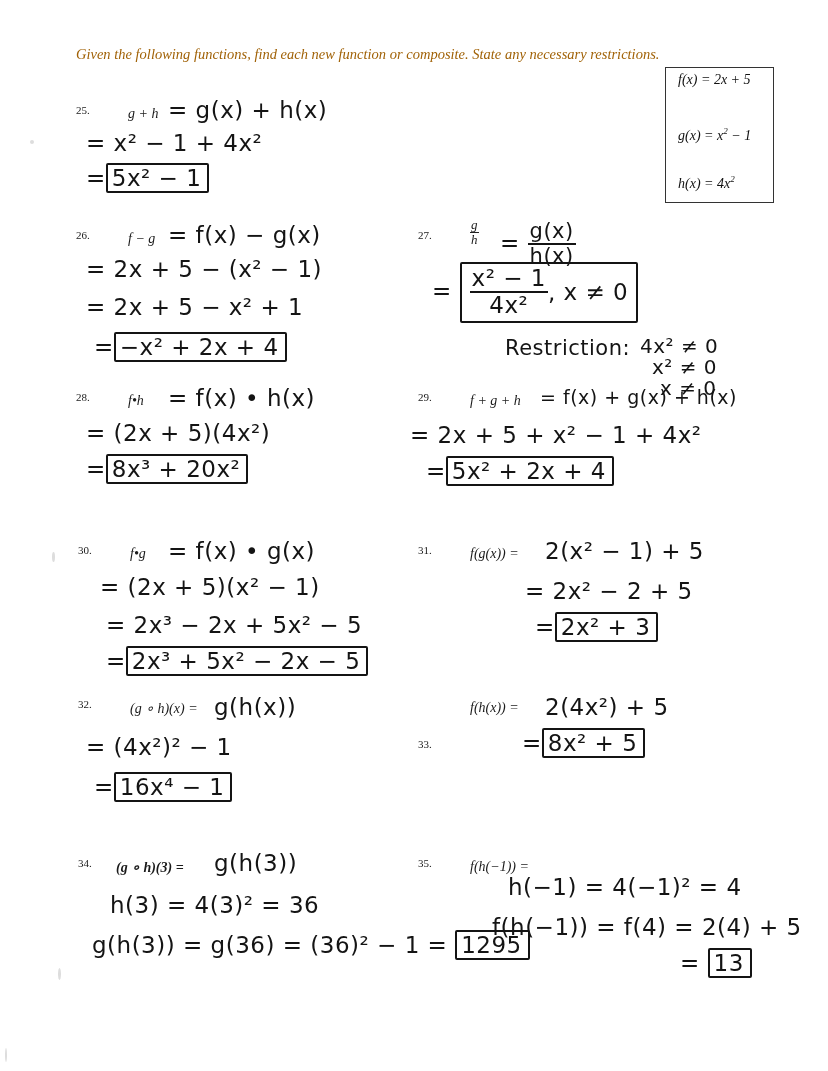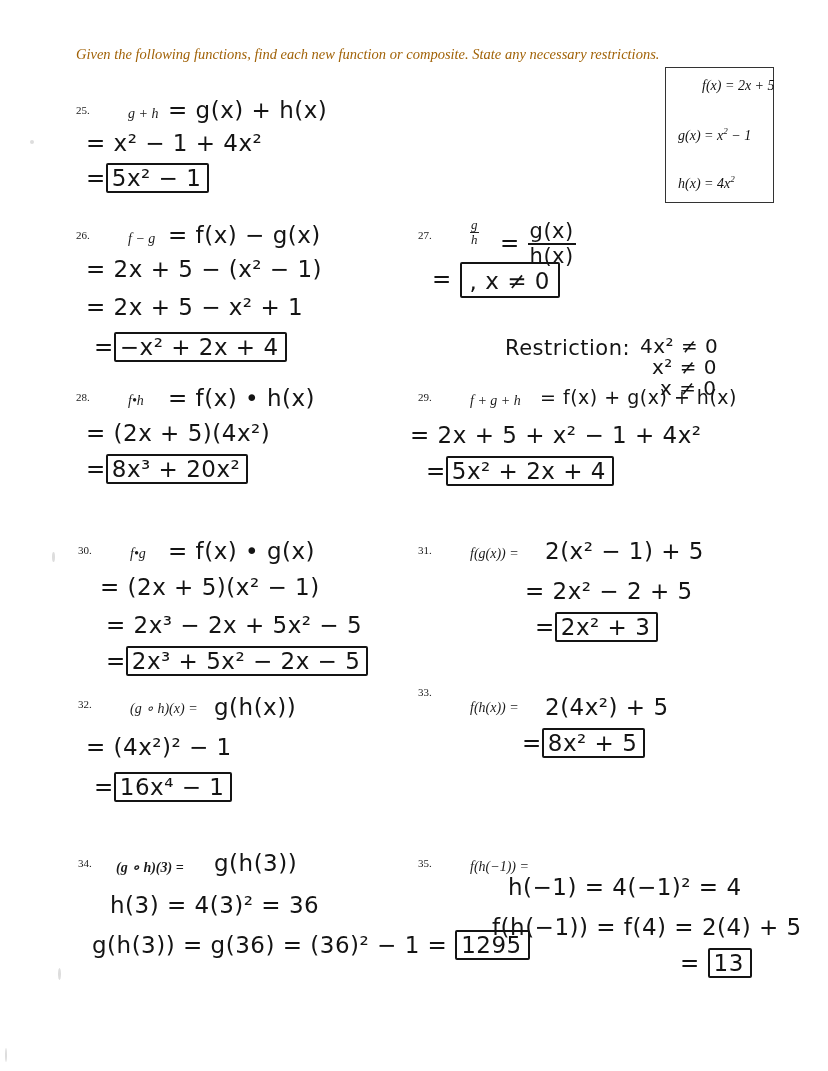--- a/index.html
+++ b/index.html
@@ -48,21 +48,21 @@
   .speck { position: absolute; background: #ddd; border-radius: 50%; }
 </style>
 </head>
 <body>
 
 <div>
 
   <div class="instructions">Given the following functions, find each new function or composite.  State any necessary restrictions.</div>
 
   <div class="given-box">
-    <div class="fn" style="top:10px;margin-left:24px;">f(x) = 2x + 5</div>
+    <div class="fn" style="top:4px;">f(x) = 2x + 5</div>
     <div class="fn" style="top:58px;"><span>g(x) = x</span><sup>2</sup><span> − 1</span></div>
     <div class="fn" style="top:106px;"><span>h(x) = 4x</span><sup>2</sup></div>
   </div>
 
   <div>
     <div class="pnum" style="left:76px; top:104px;">25.</div>
     <div class="plabel" style="left:128px; top:106px;">g + h</div>
     <div class="hw" style="left:168px; top:97px;">= g(x) + h(x)</div>
     <div class="hw" style="left:86px; top:130px;">= x² − 1 + 4x²</div>
     <div class="hw" style="left:86px; top:165px;"><span>=</span><span class="boxed">5x² − 1</span></div>
@@ -82,21 +82,21 @@
     <div class="plabel" style="left:470px; top:218px;">
       <span class="small-frac"><span class="num">g</span><span class="den">h</span></span>
     </div>
     <div class="hw" style="left:500px; top:220px;">
       <span>=</span>
       <span class="frac" style="font-size:21px;"><span class="num">g(x)</span><span class="den">h(x)</span></span>
     </div>
     <div class="hw" style="left:432px; top:262px;">
       <span>=</span>
       <span class="boxed" style="display:inline-block; padding:2px 8px;">
-        <span style="vertical-align:middle;">, x ≠ 0</span>
+        <span class="frac"><span class="num">x² − 1</span><span class="den">4x²</span></span><span style="vertical-align:middle;">, x ≠ 0</span>
       </span>
     </div>
     <div class="hw" style="left:505px; top:336px; font-size:21px;">Restriction:</div>
     <div class="hw" style="left:640px; top:334px; font-size:20px;">4x² ≠ 0</div>
     <div class="hw" style="left:652px; top:355px; font-size:20px;">x² ≠ 0</div>
     <div class="hw" style="left:660px; top:376px; font-size:20px;text-align:center;">x ≠ 0</div>
   </div>
 
   <div>
     <div class="pnum" style="left:76px; top:391px;">28.</div>
@@ -133,21 +133,21 @@
 
   <div>
     <div class="pnum" style="left:78px; top:698px;">32.</div>
     <div class="plabel" style="left:130px; top:700px;">(g ∘ h)(x) =</div>
     <div class="hw" style="left:214px; top:694px;">g(h(x))</div>
     <div class="hw" style="left:86px; top:734px;">= (4x²)² − 1</div>
     <div class="hw" style="left:94px; top:774px;"><span>=</span><span class="boxed">16x⁴ − 1</span></div>
   </div>
 
   <div>
-    <div class="pnum" style="left:418px; top:686px;font-family:Liberation Serif, serif;">33.</div>
+    <div class="pnum" style="left:418px; top:738px;font-family:Liberation Serif, serif;">33.</div>
     <div class="plabel" style="left:470px; top:700px;">f(h(x)) =</div>
     <div class="hw" style="left:545px; top:694px;">2(4x²) + 5</div>
     <div class="hw" style="left:522px; top:730px;"><span>=</span><span class="boxed">8x² + 5</span></div>
   </div>
 
   <div>
     <div class="pnum" style="left:78px; top:857px;">34.</div>
     <div class="plabel" style="left:116px; top:859px;font-weight:bold;">(g ∘ h)(3) =</div>
     <div class="hw" style="left:214px; top:850px;">g(h(3))</div>
     <div class="hw" style="left:110px; top:892px;">h(3) = 4(3)² = 36</div>

